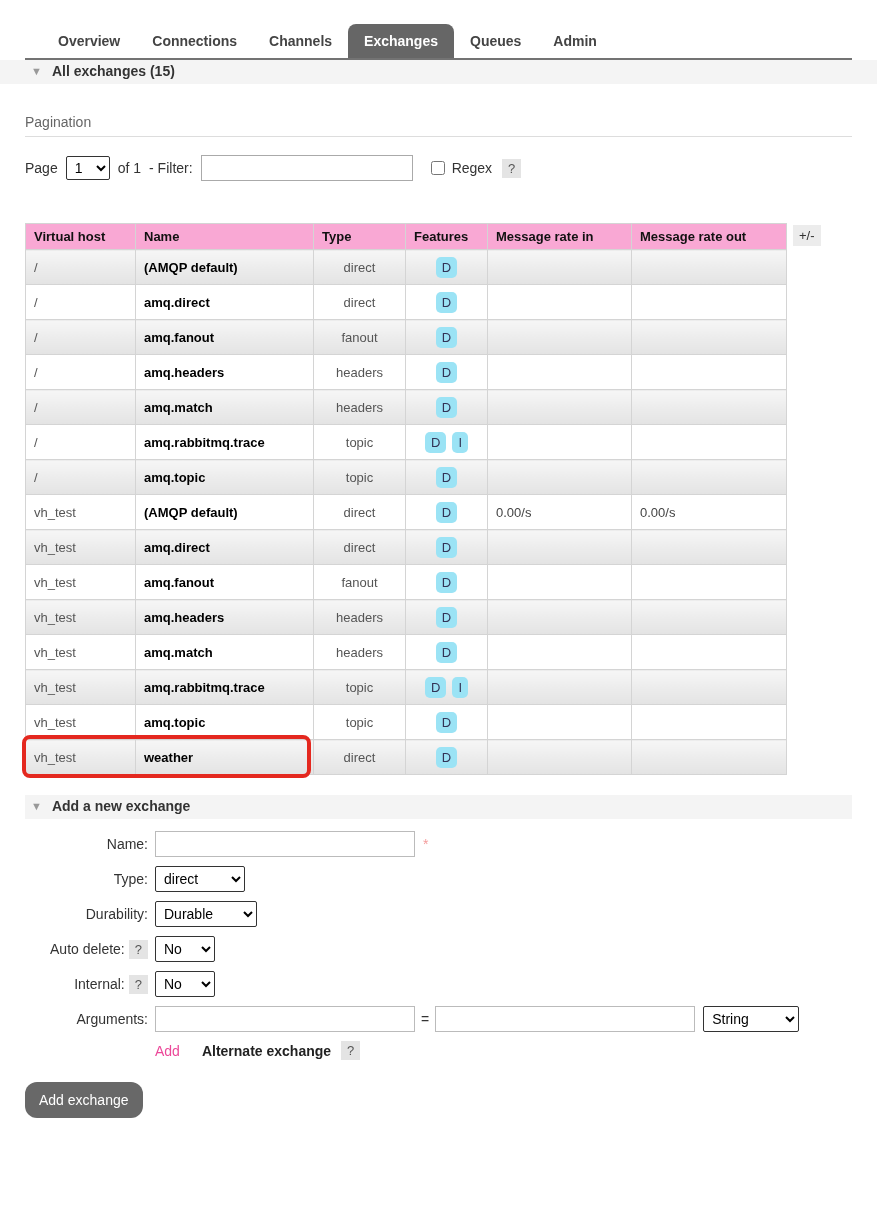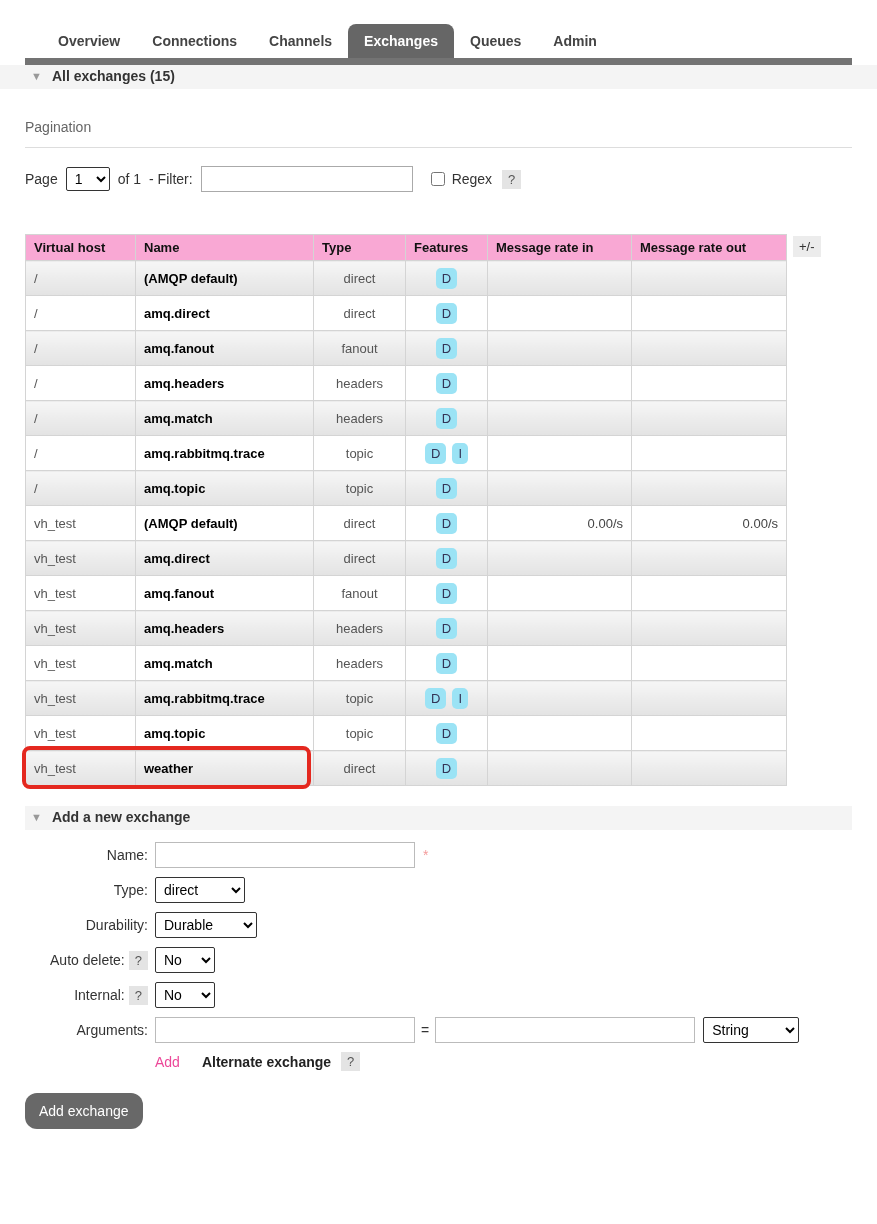--- a/index.html
+++ b/index.html
@@ -17,52 +17,52 @@
   .rabbit-icon .bod  { left:0; top:19px; width:56px; height:33px; border-radius:6px; }
   .rabbit-icon .hole { position:absolute; left:30px; top:28px; width:11px; height:11px; background:#fff; border-radius:2px; }
   .logo-text { font-size:40px; letter-spacing:-1px; line-height:54px; margin-left:2px; }
   .logo-rabbit { color:#f26822; }
   .logo-mq { color:#a8b0a9; }
   .logo-tm { color:#a8b0a9; font-size:10px; vertical-align:baseline; }
   .hdr-badge { background:#efefef; color:#444; border-radius:8px; padding:6px 11px; font-size:15px; margin-left:14px; white-space:nowrap; }
   .hdr-badge.first { margin-left:26px; }
 
   
-  nav { margin-top:24px; border-bottom:7px solid #737373; display:flex; align-items:flex-end; padding-left:17px; }
+  nav { margin-top:24px; border-bottom:2px solid #737373; display:flex; align-items:flex-end; padding-left:17px; }
   .tab { font-size:14px; font-weight:bold; color:#444; padding:9px 16px; text-decoration:none; cursor:pointer; border-radius:8px 8px 0 0; white-space:nowrap; }
   .tab.active { background:#666; color:#fff; }
 
   
   .section-bar { background:#f4f4f4; padding:3px 6px 5px 6px; display:flex; align-items:center; font-size:14px; font-weight:bold; color:#333; }
   .section-bar .tri { color:#999; font-size:11px; margin-right:10px; }
   .section-bar.first { margin:0 -25px; padding-left:31px; }
 
   
-  .pagination-label { margin-top:30px; font-size:14px; color:#666; padding-bottom:12px; border-bottom:1px solid #ddd; }
+  .pagination-label { margin-top:30px; font-size:14px; color:#666; padding-bottom:6px; border-bottom:1px solid #ddd; }
   .pagination-controls { margin-top:18px; display:flex; align-items:center; font-size:14px; color:#333; }
   .pagination-controls select { margin:0 8px; font-size:14px; padding:2px 4px; border:1px solid #333; border-radius:2px; background:#fff; min-width:44px; }
   .pagination-controls .of { margin-right:8px; }
   .pagination-controls .dash { margin-right:8px; }
   .filter-input { width:212px; height:26px; border:1px solid #aaa; font-size:13px; padding:2px 5px; margin-right:18px; }
   .regex-checkbox { width:14px; height:14px; margin-right:7px; }
   .help-badge { background:#e4e4e4; color:#555; font-size:13px; padding:2px 6px; margin-left:10px; cursor:pointer; }
 
   
   .table-wrap { position:relative; margin-top:42px; }
   table.exchanges { border-collapse:collapse; table-layout:fixed; width:761px; font-size:13px; }
   table.exchanges th, table.exchanges td { border:1px solid #d4d4d4; padding:4px 8px; overflow:hidden; white-space:nowrap; }
   table.exchanges th { text-align:left; font-weight:bold; color:#111; height:26px; background:#f9a8d4; cursor:pointer; }
   th.c-feat { font-weight:normal; text-align:center; color:#222; cursor:default; }
   col.w-vhost{width:110px} col.w-name{width:178px} col.w-type{width:92px} col.w-feat{width:82px} col.w-rin{width:144px} col.w-rout{width:155px}
   table.exchanges td { height:35px; }
   td.c-vhost { color:#555; }
   td.c-name { font-weight:bold; color:#000; cursor:pointer; }
   td.c-type { color:#555; text-align:center; }
   td.c-feat { text-align:center; }
-  td.c-rate { text-align:right; color:#444; }
+  td.c-rate { text-align:left; color:#444; }
   tr.shaded td { background:linear-gradient(#f6f6f6, #e3e3e3); }
   tr.plain td { background:#fff; }
   .feature-badge { display:inline-block; background:#9be3f5; color:#335; border-radius:5px; padding:3px 6px; font-size:13px; margin:0 3px; }
   .plusminus { position:absolute; left:768px; top:2px; background:#ececec; color:#333; font-size:13px; padding:3px 6px; cursor:pointer; }
   .highlight-box { position:absolute; left:-3px; top:512px; width:289px; height:43px; border:4px solid #e4281f; border-radius:8px; pointer-events:none; }
 
   
   .section-bar.add { margin-top:20px; }
   .add-form { margin-top:12px; font-size:14px; color:#333; }
   .form-row { display:flex; align-items:center; margin-bottom:9px; }

